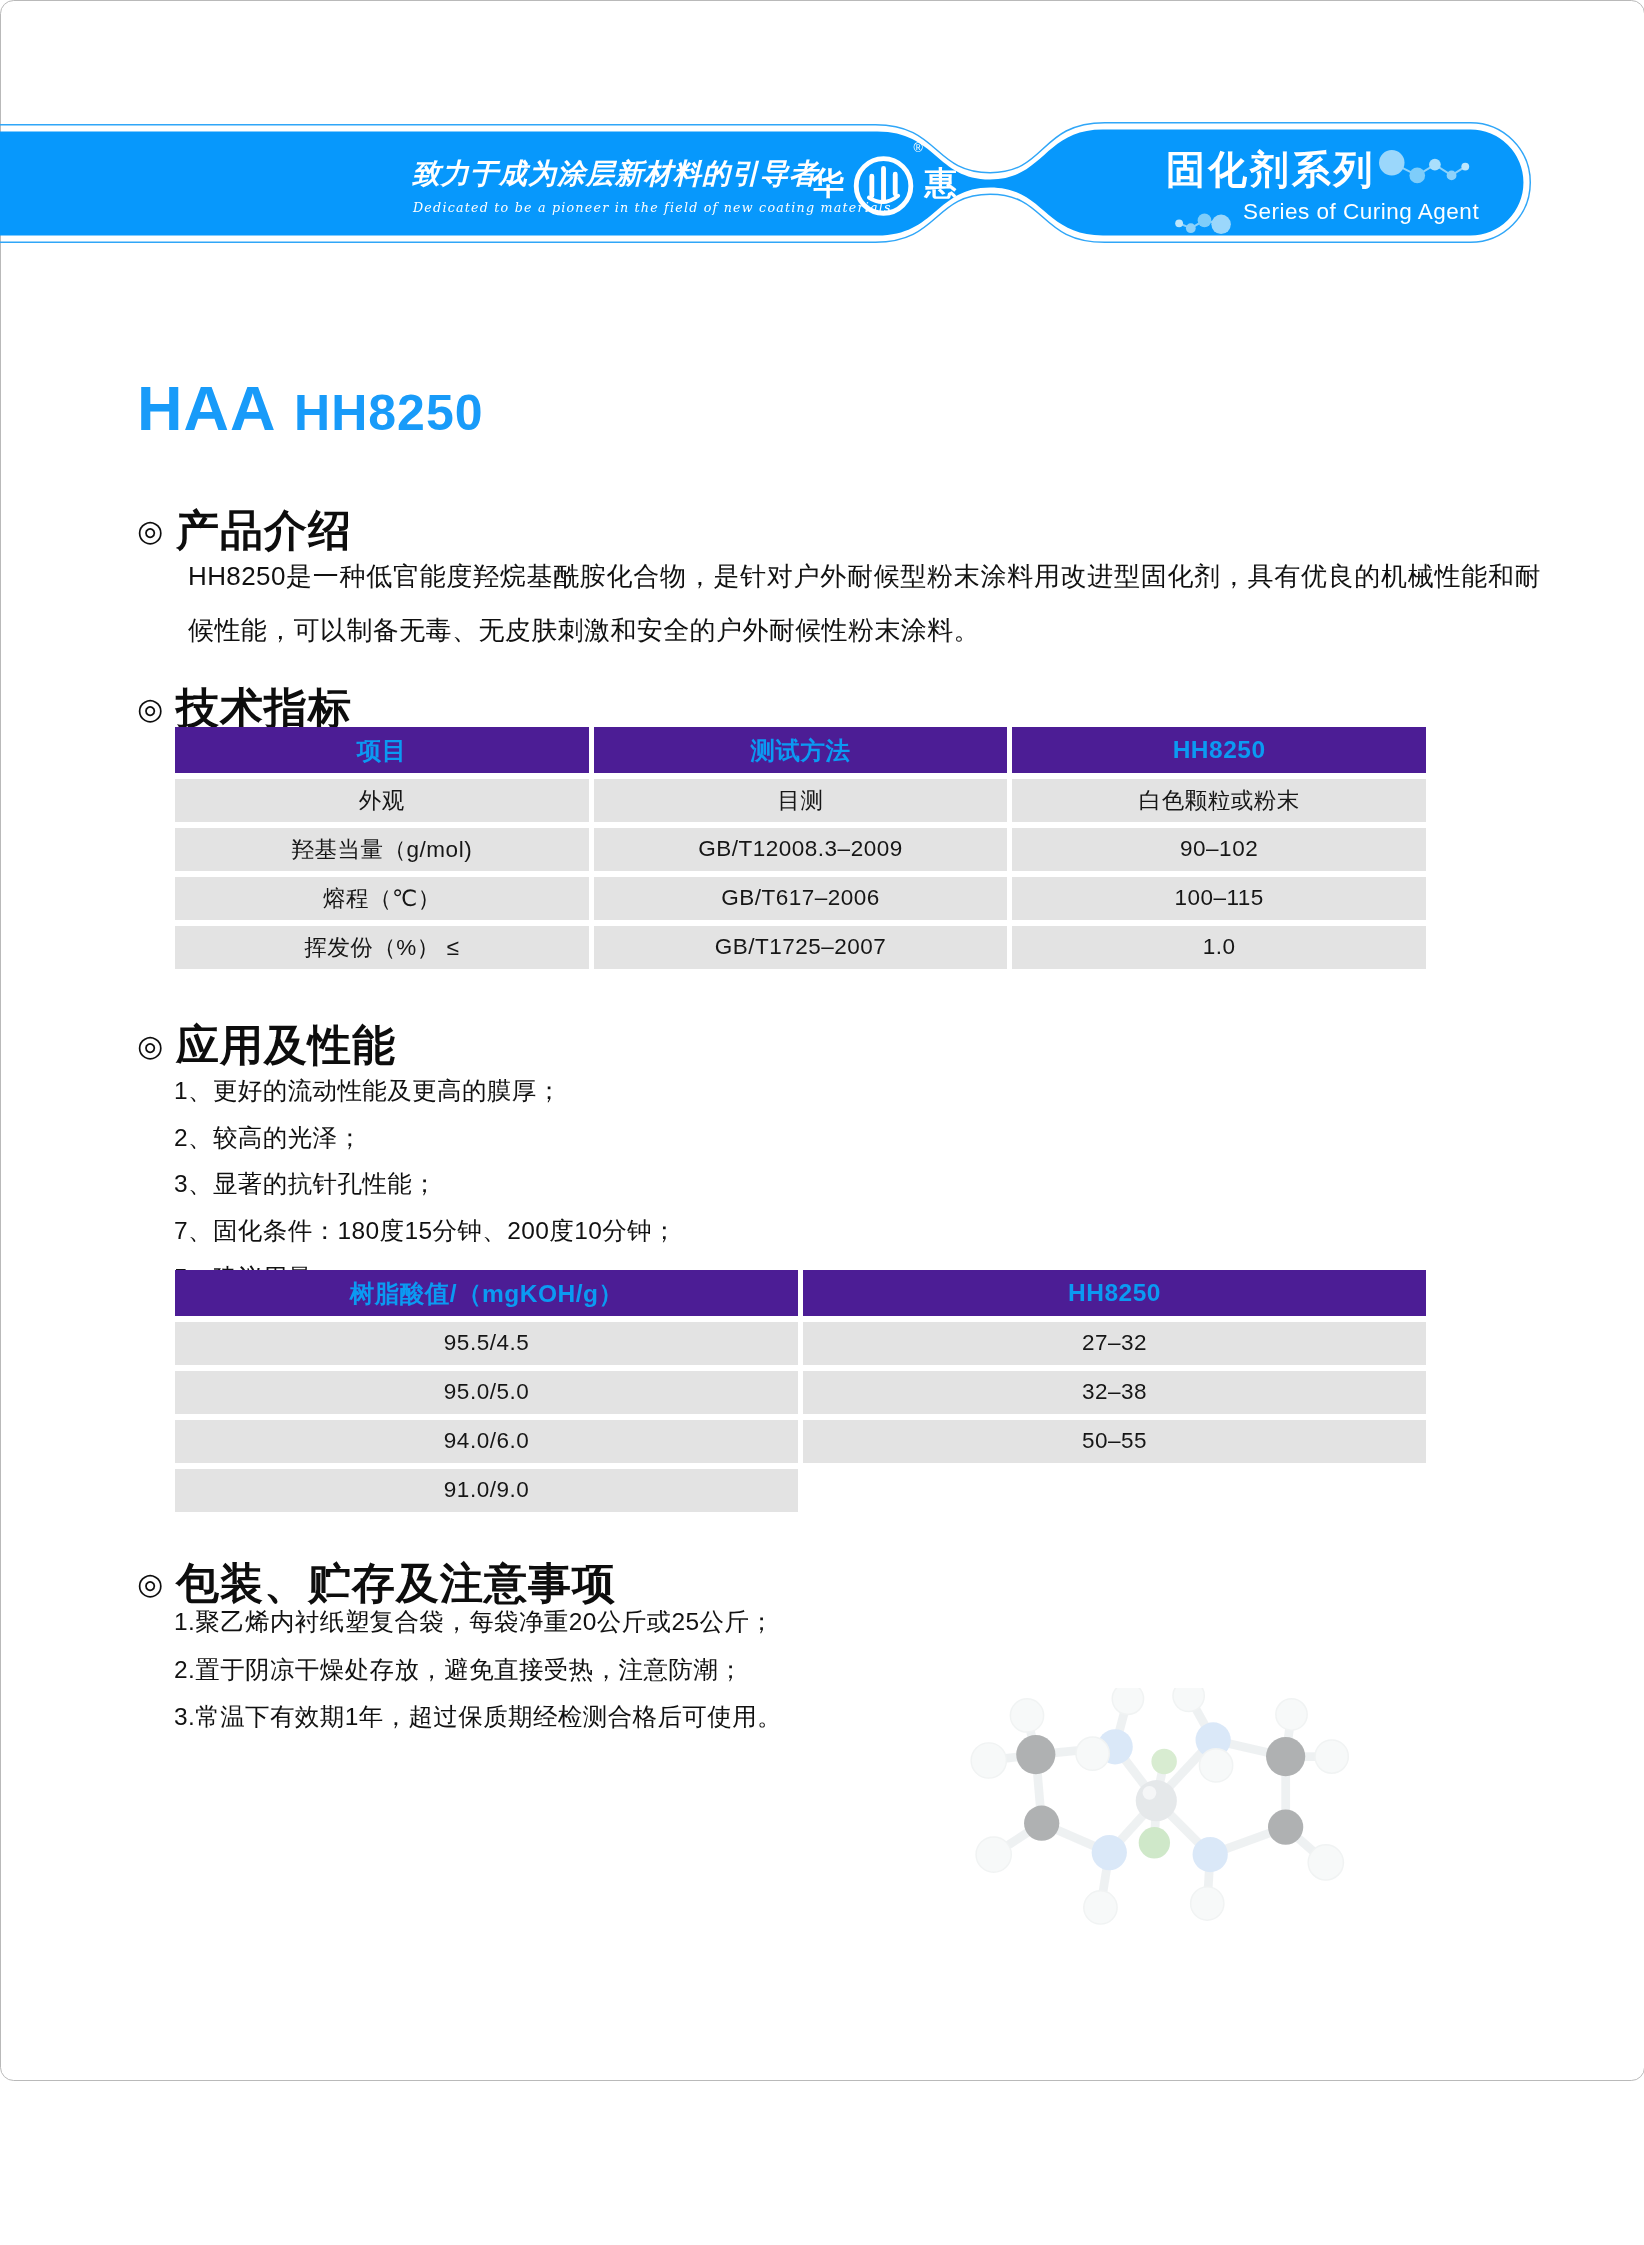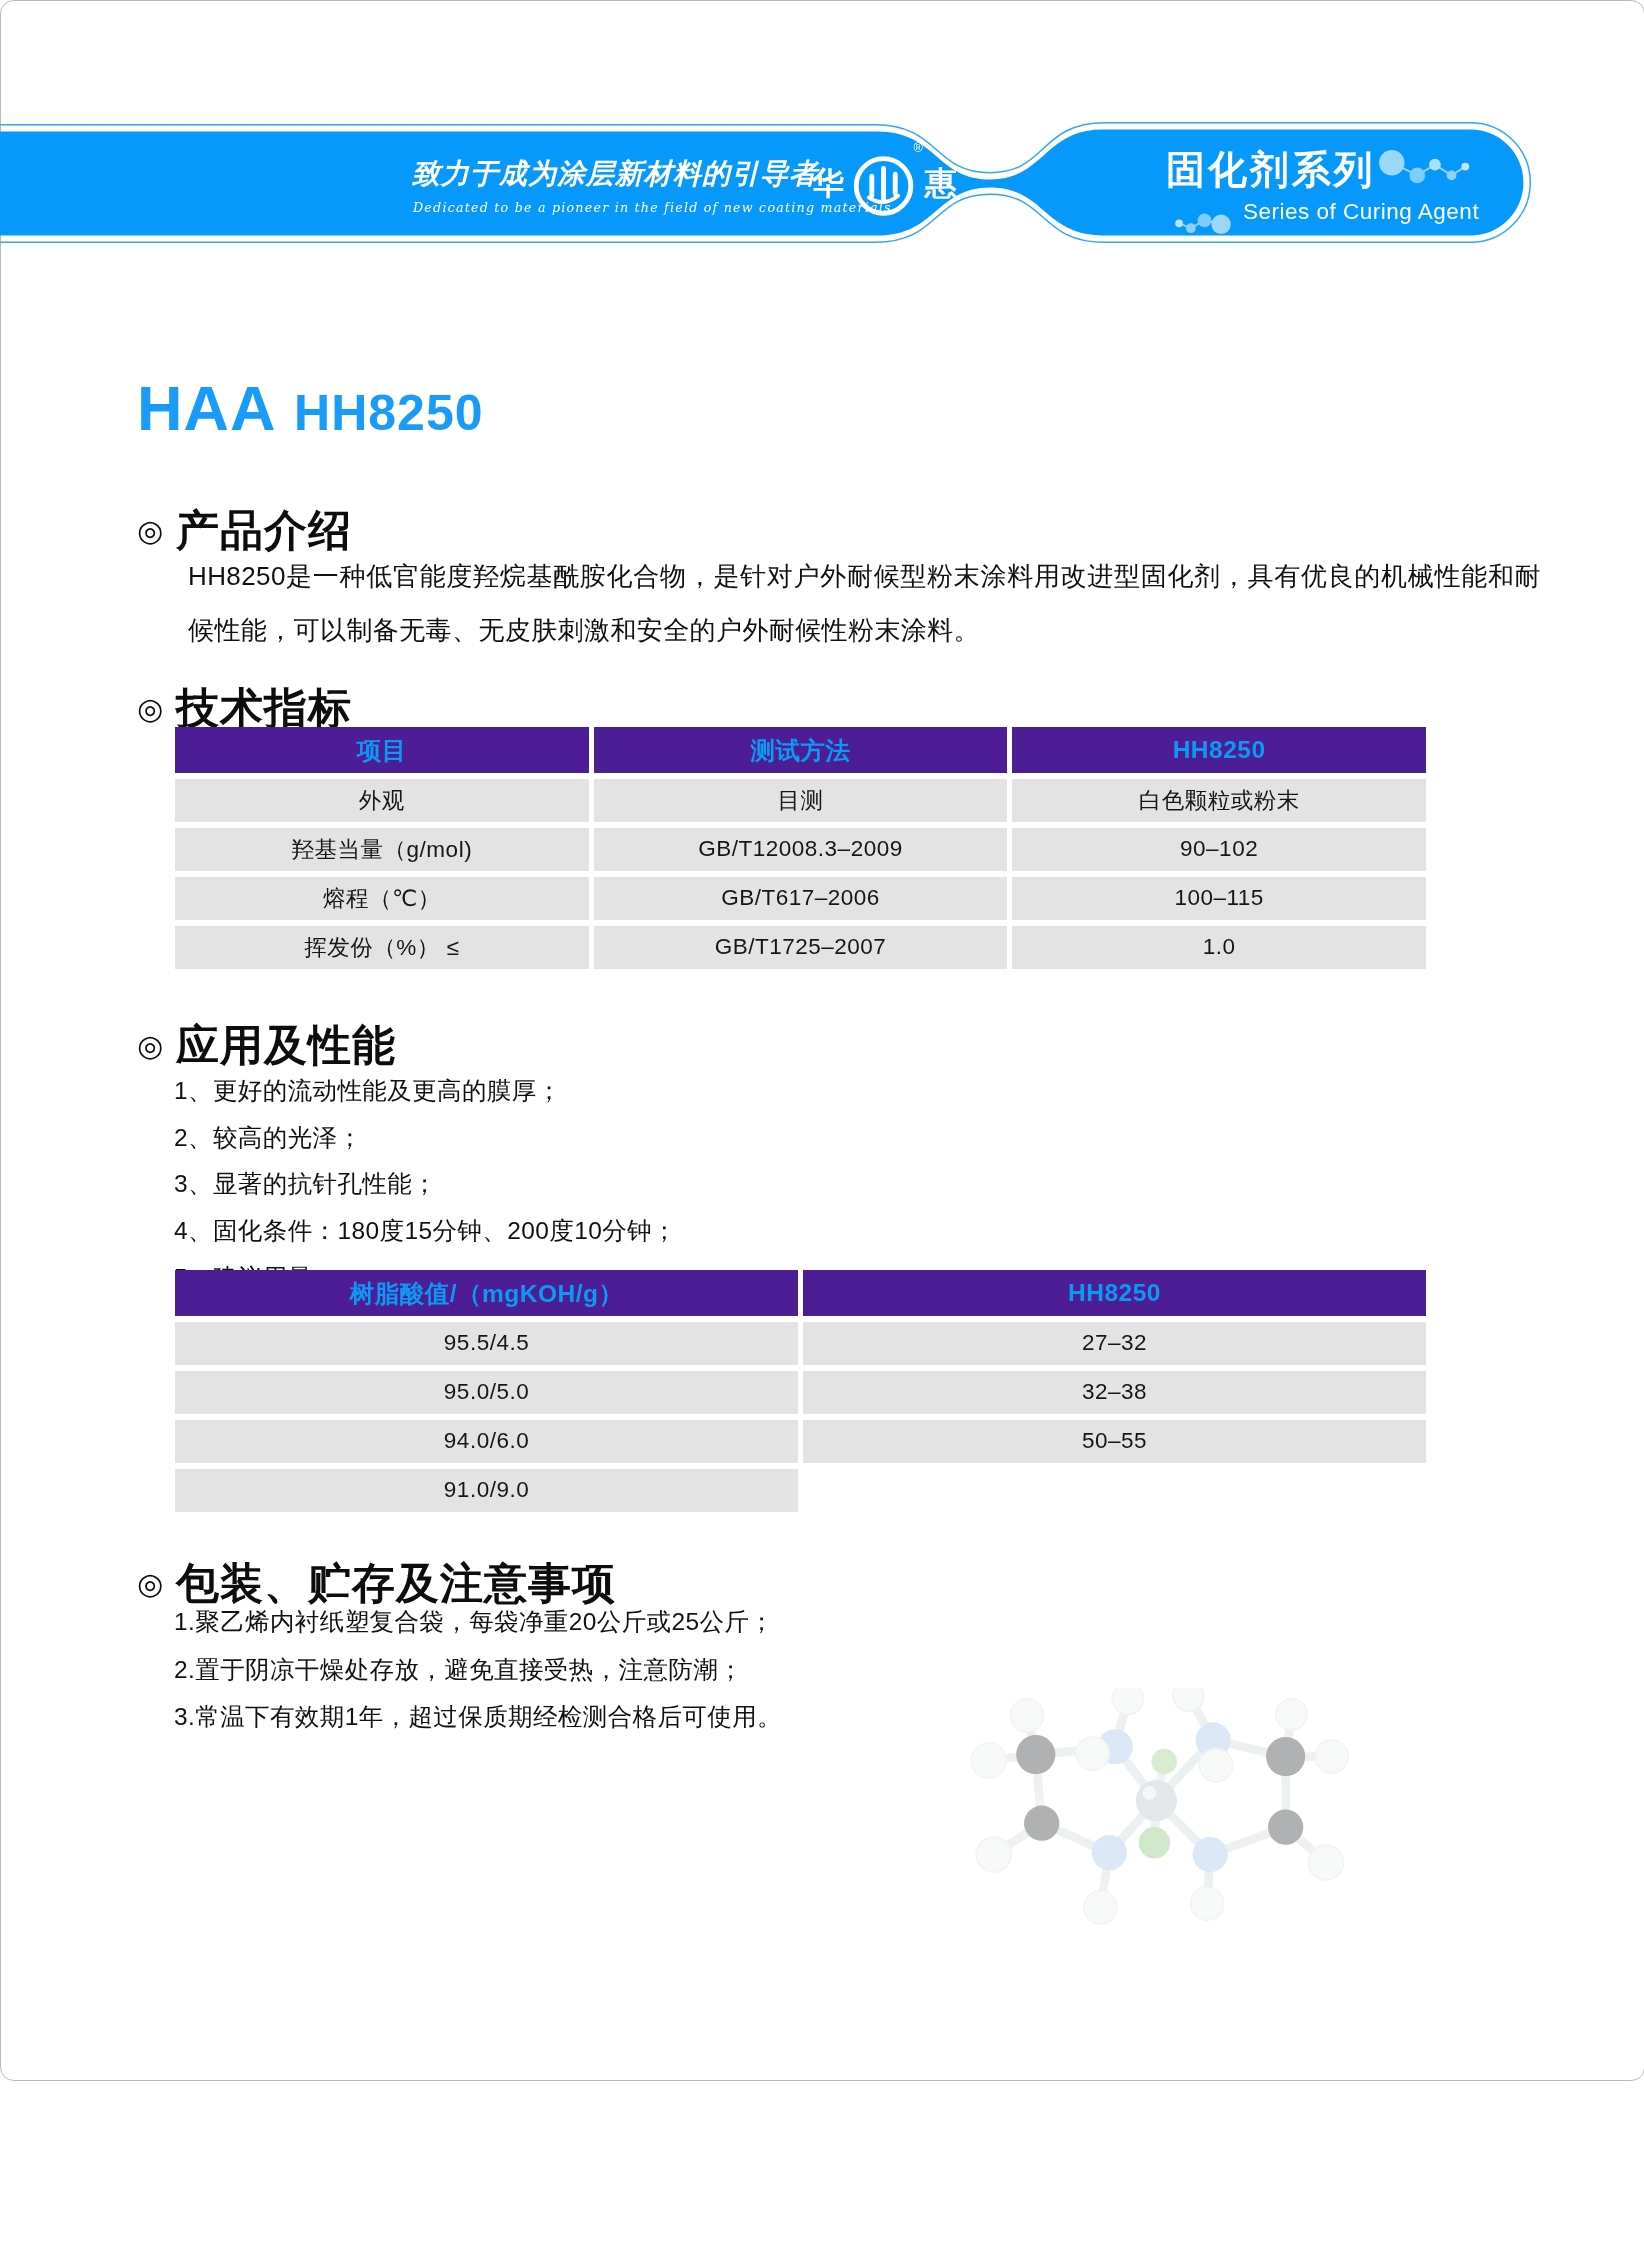--- a/index.html
+++ b/index.html
@@ -181,21 +181,21 @@
   </div>
 
   <div class="sec-head" style="left:137px;top:1017px;">
     <span class="bullet">◎</span>
     <span class="txt">应用及性能</span>
   </div>
   <div class="num-list list-app">
     <div class="li">1、更好的流动性能及更高的膜厚；</div>
     <div class="li">2、较高的光泽；</div>
     <div class="li">3、显著的抗针孔性能；</div>
-    <div class="li">4、固化条件：180度15分钟、200度10分钟；</div>
+    <div class="li">7、固化条件：180度15分钟、200度10分钟；</div>
     <div class="li">5、建议用量</div>
   </div>
 
   <div class="tbl t2">
     <div class="th">树脂酸值/（mgKOH/g）</div>
     <div class="th">HH8250</div>
 
     <div class="td">95.5/4.5</div>
 
     <div class="td">27–32</div>

